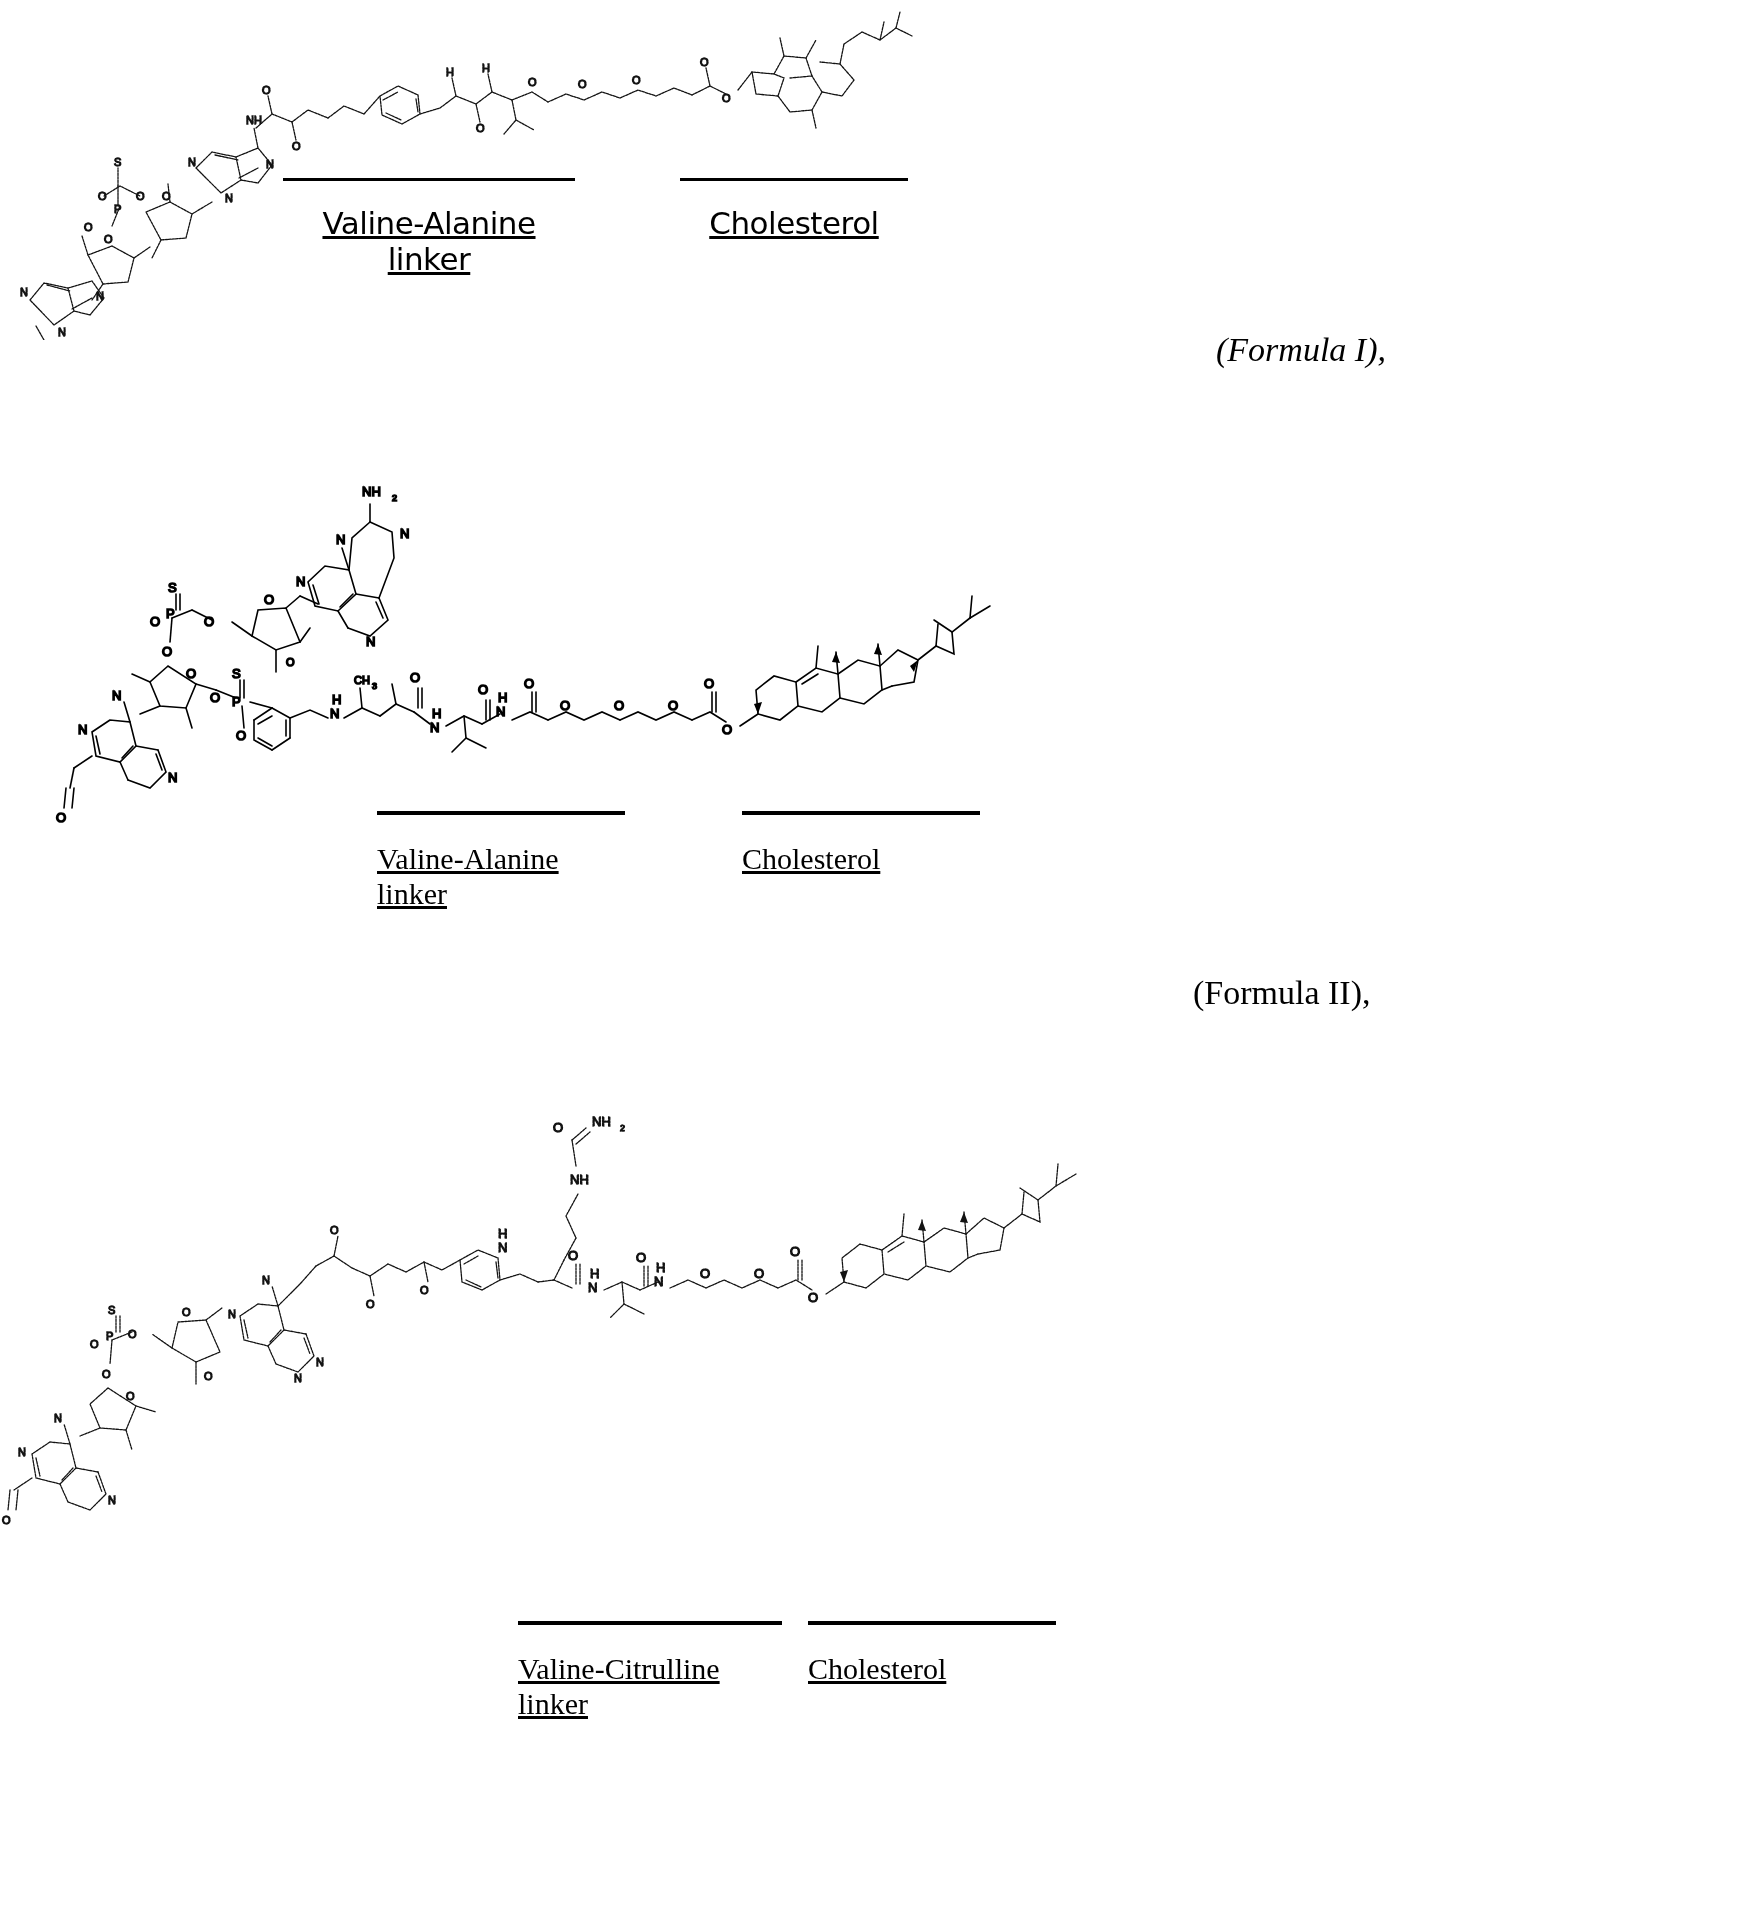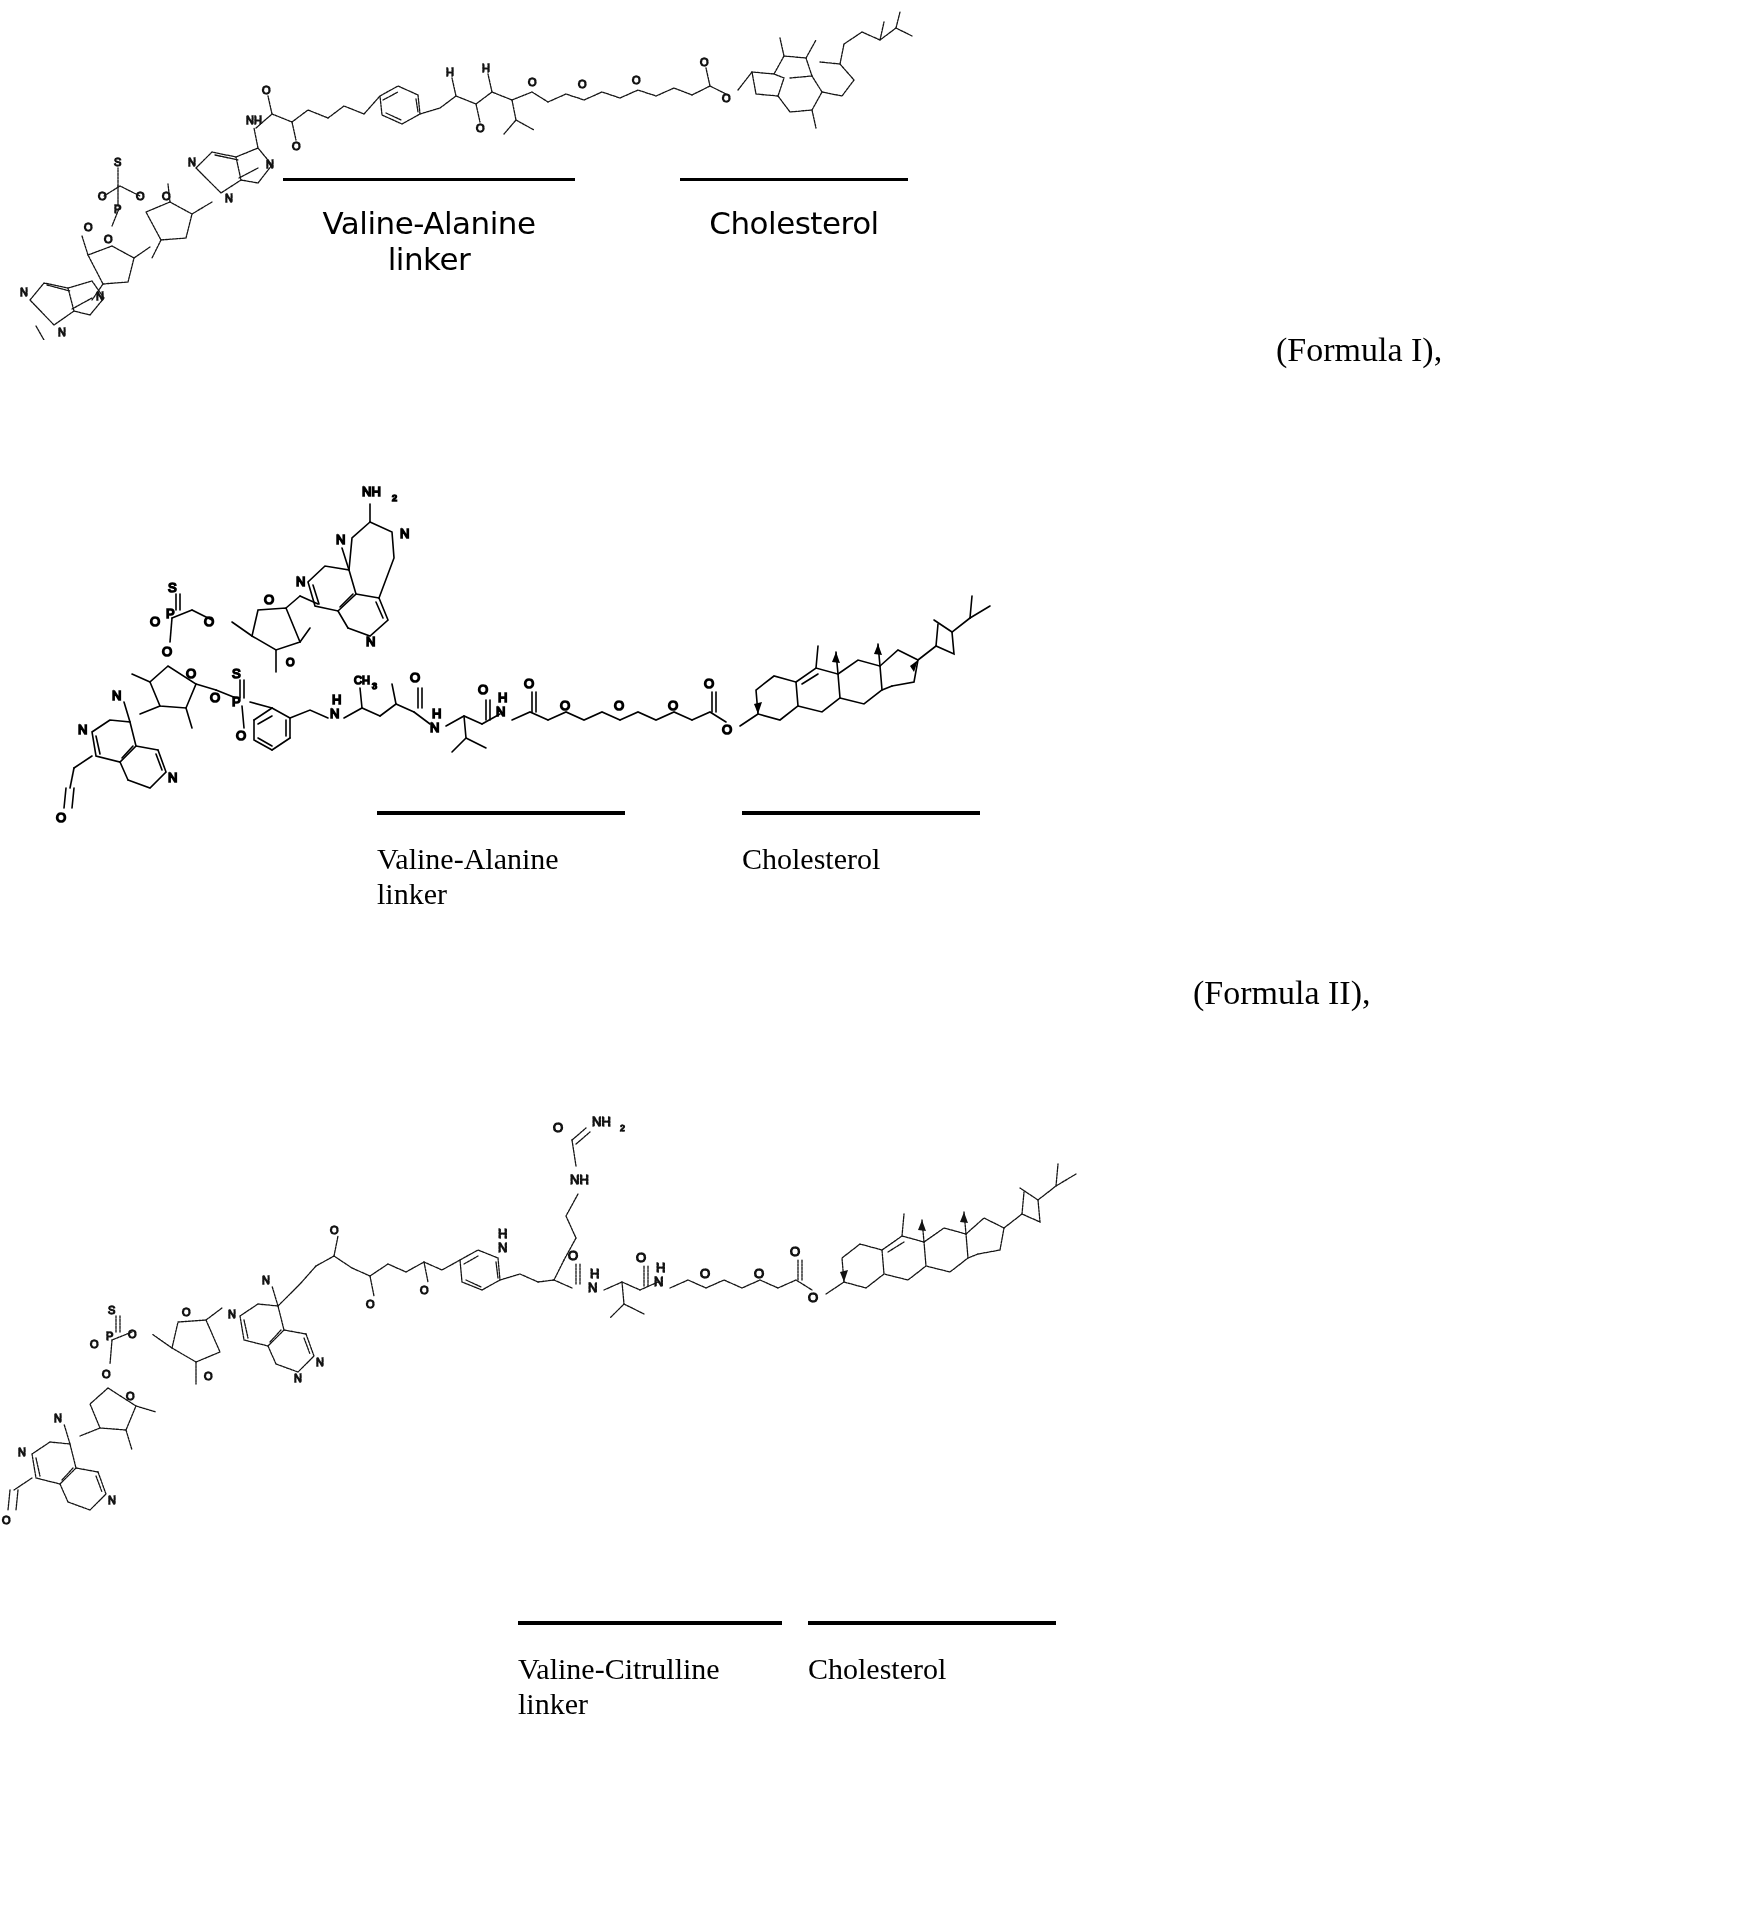--- a/index.html
+++ b/index.html
@@ -37,20 +37,21 @@
   }
 
   
   .scan-low svg { opacity: 0.92; }
 
   
   .annot {
     position: absolute;
     line-height: 1.14;
     white-space: pre-line;
+    text-decoration: underline;
   }
   .annot .rule {
     display: block;
     height: 4px;
     background: #000;
     margin-bottom: 9px;
   }
   .annot .txt {
     display: block;
     font-size: 30px;
@@ -196,21 +197,21 @@
       <span class="rule"></span>
       <span class="txt">Valine-Alanine
 linker</span>
     </div>
 
     <div class="annot sans" id="annot-1-chol" style="left:680px; top:160px; width:228px;">
       <span class="rule"></span>
       <span class="txt">Cholesterol</span>
     </div>
 
-    <div class="formula-caption" style="left:1276px; top:331px;">(Formula I),</div>
+    <div class="formula-caption" style="left:1216px; top:331px;font-style:italic;">(Formula I),</div>
   </div>
 
   <div class="formula-block" id="formula-block-2">
 
     <svg class="structure" width="1060" height="430" viewBox="0 0 1060 430" stroke="#000" stroke-width="1.6" fill="none" stroke-linecap="round">
 
       <g>
         <path d="M325 96 L308 112 L315 136 L338 141 L356 124 L349 100 Z"></path>
         <path d="M313 115 L319 134"></path>
         <path d="M340 137 L353 124"></path>

